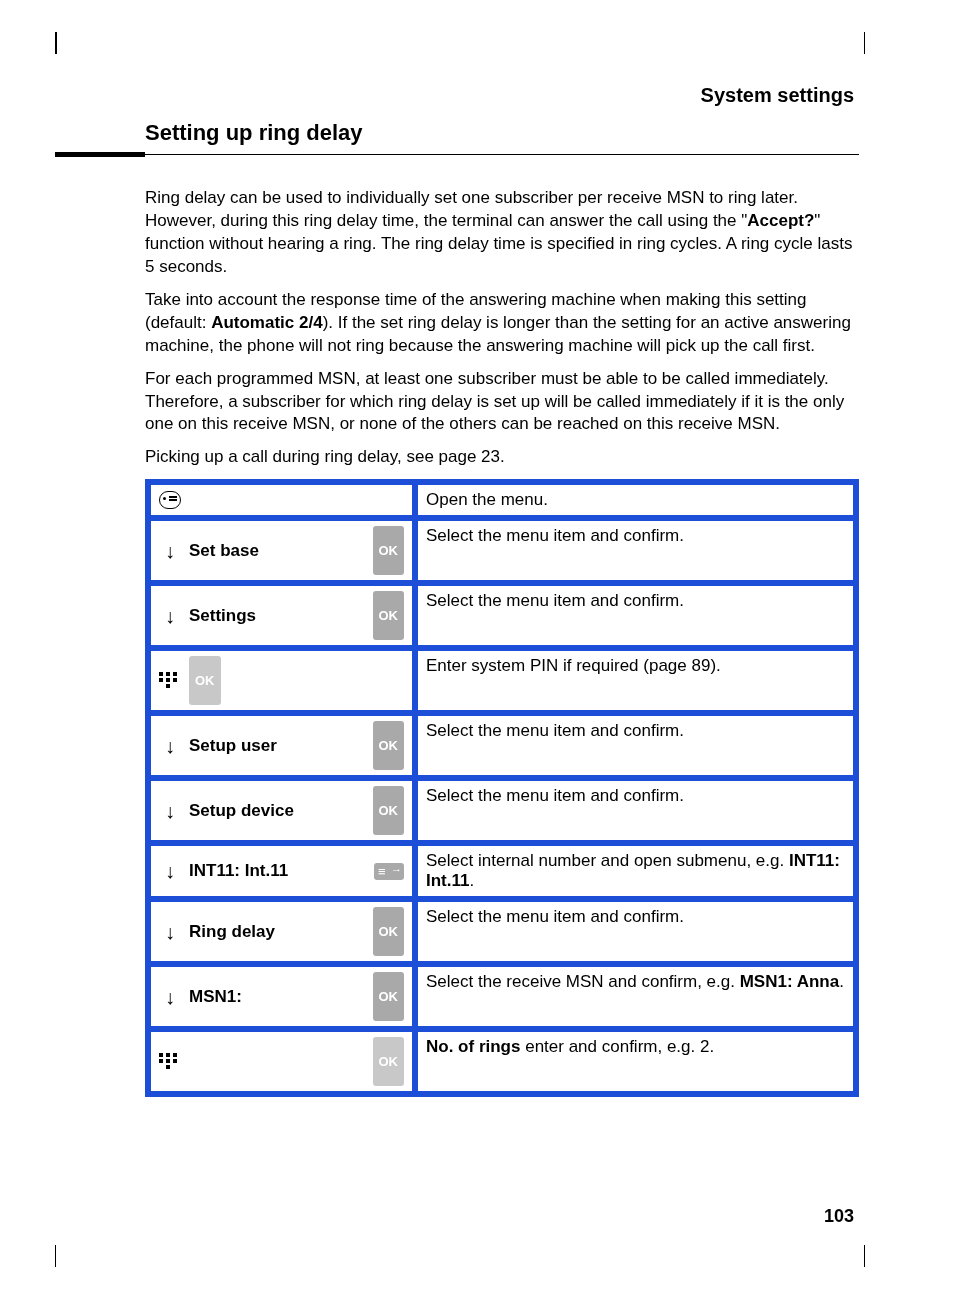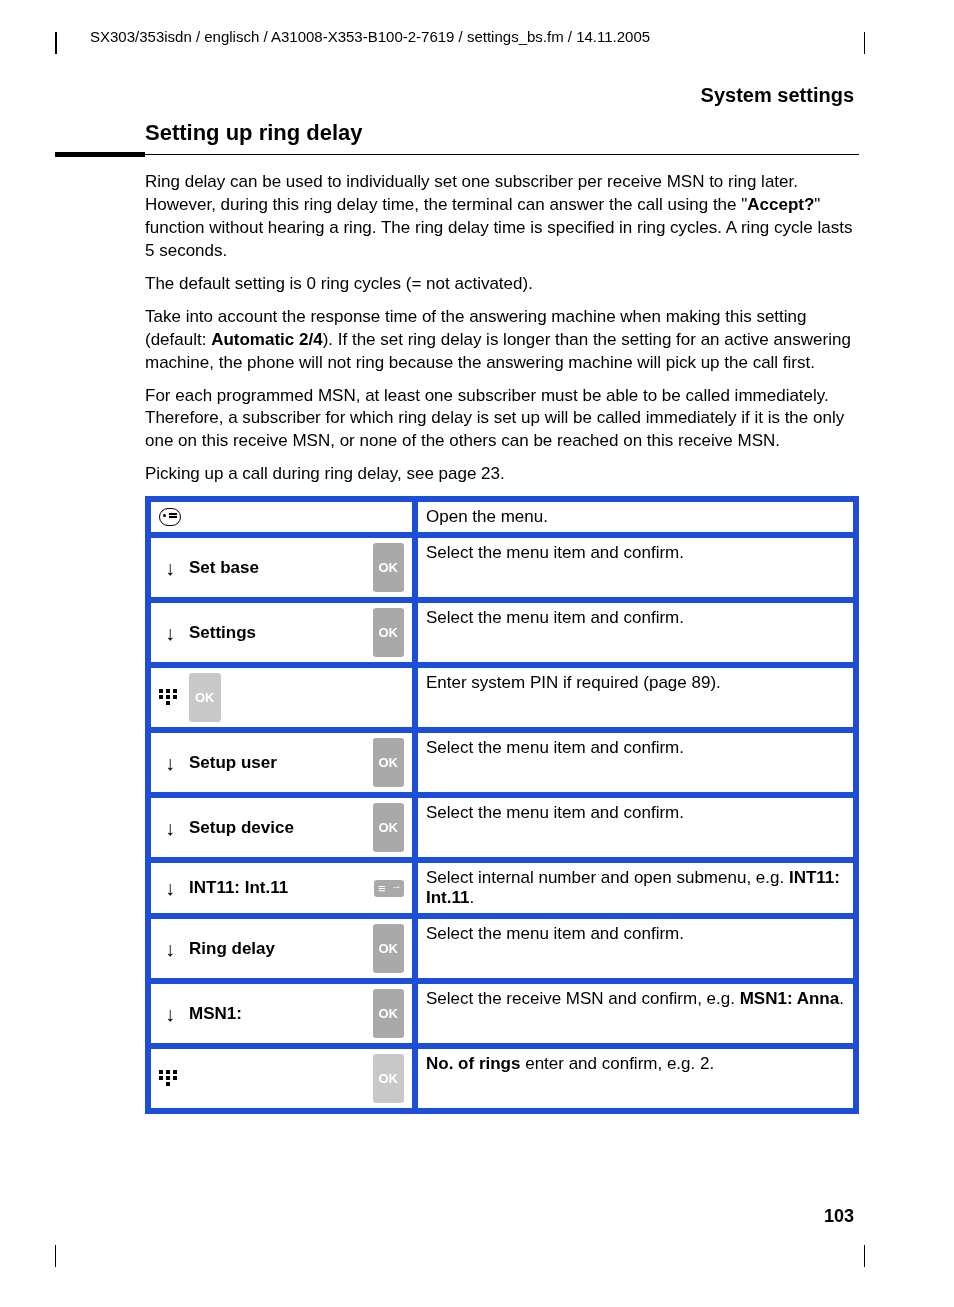--- a/index.html
+++ b/index.html
@@ -74,21 +74,21 @@
     height: 5px;
     background: #000;
   }
   .rule-thin {
     flex: 1;
     height: 1px;
     background: #000;
   }
   .body-text {
     margin-left: 90px;
-    margin-top: 14px;
+    margin-top: 30px;
     font-size: 17px;
     line-height: 1.35;
   }
   .body-text p { margin: 0 0 10px 0; }
   .bold { font-weight: bold; }
 
   table.steps {
     margin-left: 90px;
     margin-top: 8px;
     border-collapse: collapse;
@@ -176,37 +176,35 @@
   <div class="crop-top-right">
       <div class="v"></div>
     </div>
   <div class="crop-bottom-left">
       <div class="v"></div>
     </div>
   <div class="crop-bottom-right">
       <div class="v"></div>
     </div>
 
-  <div class="header-path">SX303/353isdn / englisch / A31008-X353-B100-2-7619 / settings_bs.fm / 14.11.2005</div>
   <div class="section-label">System settings</div>
 
   <div class="content">
     <div class="title-row">
       <h2>Setting up ring delay</h2>
     </div>
     <div class="rule-container">
       <div class="rule-thick"></div>
         <div class="rule-thin"></div>
     </div>
 
     <div class="body-text">
       <p>
         <span>Ring delay can be used to individually set one subscriber per receive MSN to ring later. However, during this ring delay time, the terminal can answer the call using the "</span><span class="bold">Accept?</span><span>" function without hearing a ring. The ring delay time is specified in ring cycles. A ring cycle lasts 5 seconds.</span>
       </p>
-      <p>The default setting is 0 ring cycles (= not activated).</p>
       <p>
         <span>Take into account the response time of the answering machine when making this setting (default: </span><span class="bold">Automatic 2/4</span><span>). If the set ring delay is longer than the setting for an active answering machine, the phone will not ring because the answering machine will pick up the call first.</span>
       </p>
       <p>For each programmed MSN, at least one subscriber must be able to be called immediately. Therefore, a subscriber for which ring delay is set up will be called immediately if it is the only one on this receive MSN, or none of the others can be reached on this receive MSN.</p>
       <p>Picking up a call during ring delay, see page 23.</p>
     </div>
 
     <table class="steps">
       <tbody>
           <tr>

